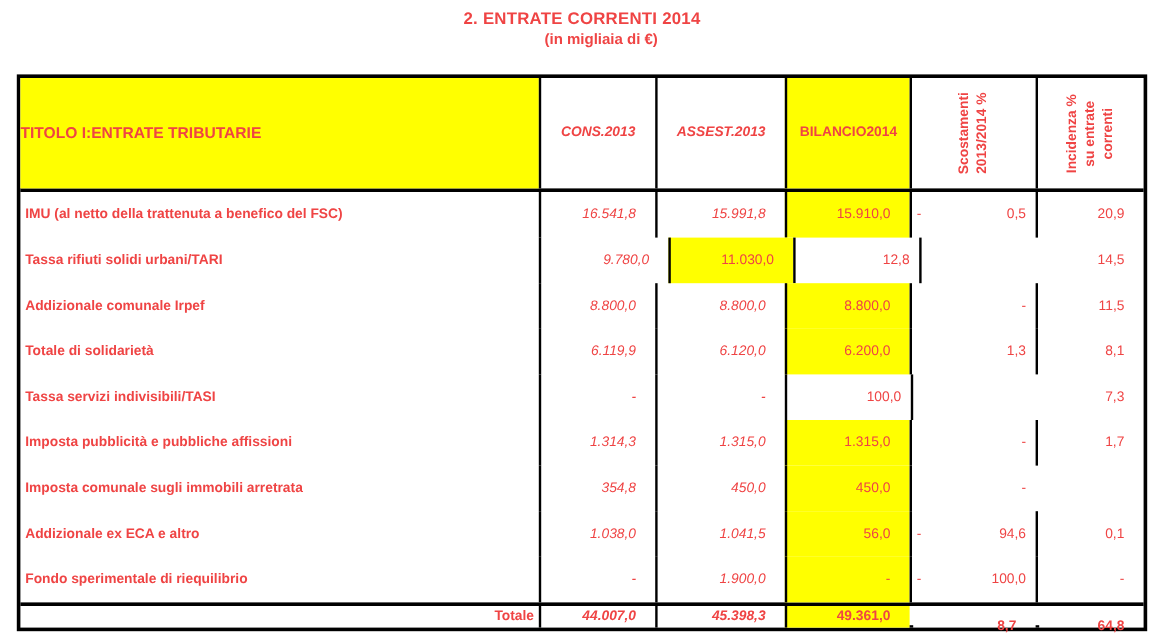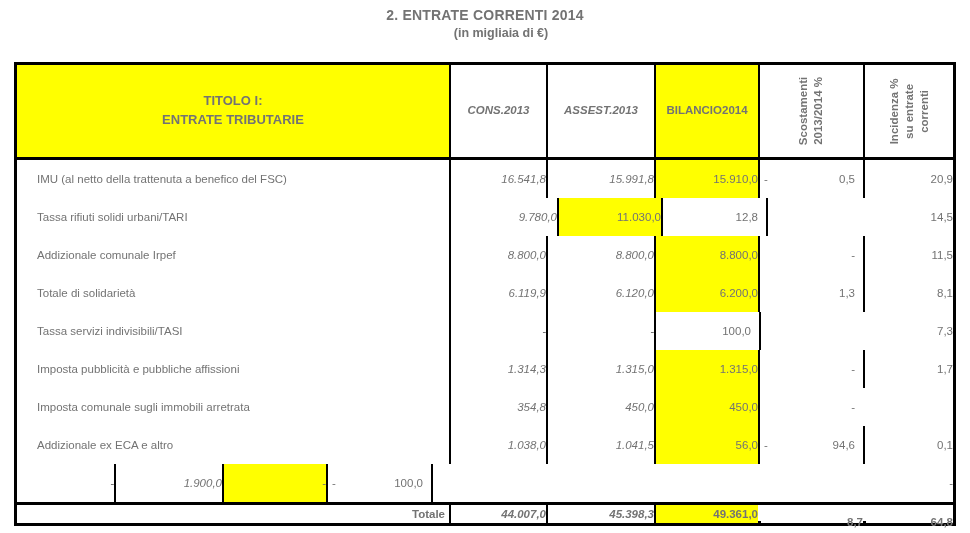--- a/index.html
+++ b/index.html
@@ -1,18 +1,18 @@
 <!DOCTYPE html>
 <html><head>
 <meta charset="utf-8">
 <style>
   html, body { margin:0; padding:0; background:#ffffff; }
   .page {
     position:relative; width:970px; height:533px; background:#ffffff;
-    font-family:"Liberation Sans", sans-serif; color:#737373; overflow:hidden;
+    font-family:"Liberation Sans", sans-serif; color:#ef4444; overflow:hidden;
   }
   .doc-title {
     position:absolute; top:7px; left:0; width:100%;
     text-align:center; font-size:14px; font-weight:bold; letter-spacing:0.2px;
   }
   .doc-subtitle {
     position:absolute; top:26px; left:16px; width:100%;
     text-align:center; font-size:12.5px; font-weight:bold;
   }
   .table {
@@ -24,40 +24,40 @@
   .c-label    { width:432px; }
   .c-cons     { width:97px;  }
   .c-assest   { width:108px; }
   .c-bilancio { width:104px; background:#FFFF00; }
   .c-scost    { width:105px; }
   .c-incid    { flex:1; }
 
   
   .thead { display:flex; height:95px; border-bottom:3px solid #000; box-sizing:border-box; }
   .thead .c-label {
-    background:#FFFF00; display:flex; flex-direction:column;
-    justify-content:center; align-items:center;
+    background:#FFFF00; display:flex; 
+    align-items:center;
     font-weight:bold; font-size:13px; line-height:1.45;
   }
   .thead .hcol {
     display:flex; flex-direction:row; justify-content:center; align-items:center;
     font-weight:bold; font-style:italic; font-size:11.5px; line-height:1.5;
   }
   .thead .c-bilancio { font-style:normal; }
   .thead .vcell { display:flex; align-items:center; justify-content:center; overflow:hidden; }
   .vtext {
     transform:rotate(-90deg); font-weight:bold; font-size:11.5px;
     line-height:1.3; text-align:center; white-space:nowrap;
   }
 
   
   .trow { display:flex; height:38px; }
   .trow .cell { display:flex; align-items:center; }
-  .rlabel { padding-left:20px; font-weight:normal; font-size:11.5px; }
-  .num { justify-content:flex-end; padding-right:0; font-size:11.5px; }
+  .rlabel { padding-left:4px; font-weight:bold; font-size:11.5px; }
+  .num { justify-content:flex-end; padding-right:16px; font-size:11.5px; }
   .c-cons.num, .c-assest.num { font-style:italic; }
   .scostcell { display:flex; justify-content:space-between; align-items:center;
                padding-left:4px; padding-right:8px; font-size:11.5px; }
 
   
   .tfoot { display:flex; height:21px; border-top:3px solid #000; box-sizing:border-box; font-weight:bold; }
   .tfoot .cell { display:flex; align-items:center; }
   .tfoot .c-label { justify-content:flex-end; padding-right:4px; font-size:11.5px;padding-left:21px; }
   .tfoot .c-cons, .tfoot .c-assest { font-style:italic; }
   .tfoot .c-scost, .tfoot .c-incid { border-left:3px solid #000;margin-top:16px; }
@@ -184,20 +184,21 @@
           <div class="cell c-cons num">1.038,0</div>
           <div class="cell c-assest num">1.041,5</div>
           <div class="cell c-bilancio num">56,0</div>
           <div class="cell c-scost scostcell">
             <span>-</span>
             <span>94,6</span>
           </div>
           <div class="cell c-incid num">0,1</div>
         </div>
         <div class="trow">
+          <div class="cell c-label rlabel">Fondo sperimentale di riequilibrio</div>
           <div class="cell c-cons num">-</div>
           <div class="cell c-assest num">1.900,0</div>
           <div class="cell c-bilancio num">-</div>
           <div class="cell c-scost scostcell">
             <span>-</span>
             <span>100,0</span>
           </div>
           <div class="cell c-incid num">-</div>
         </div>
       </div>

